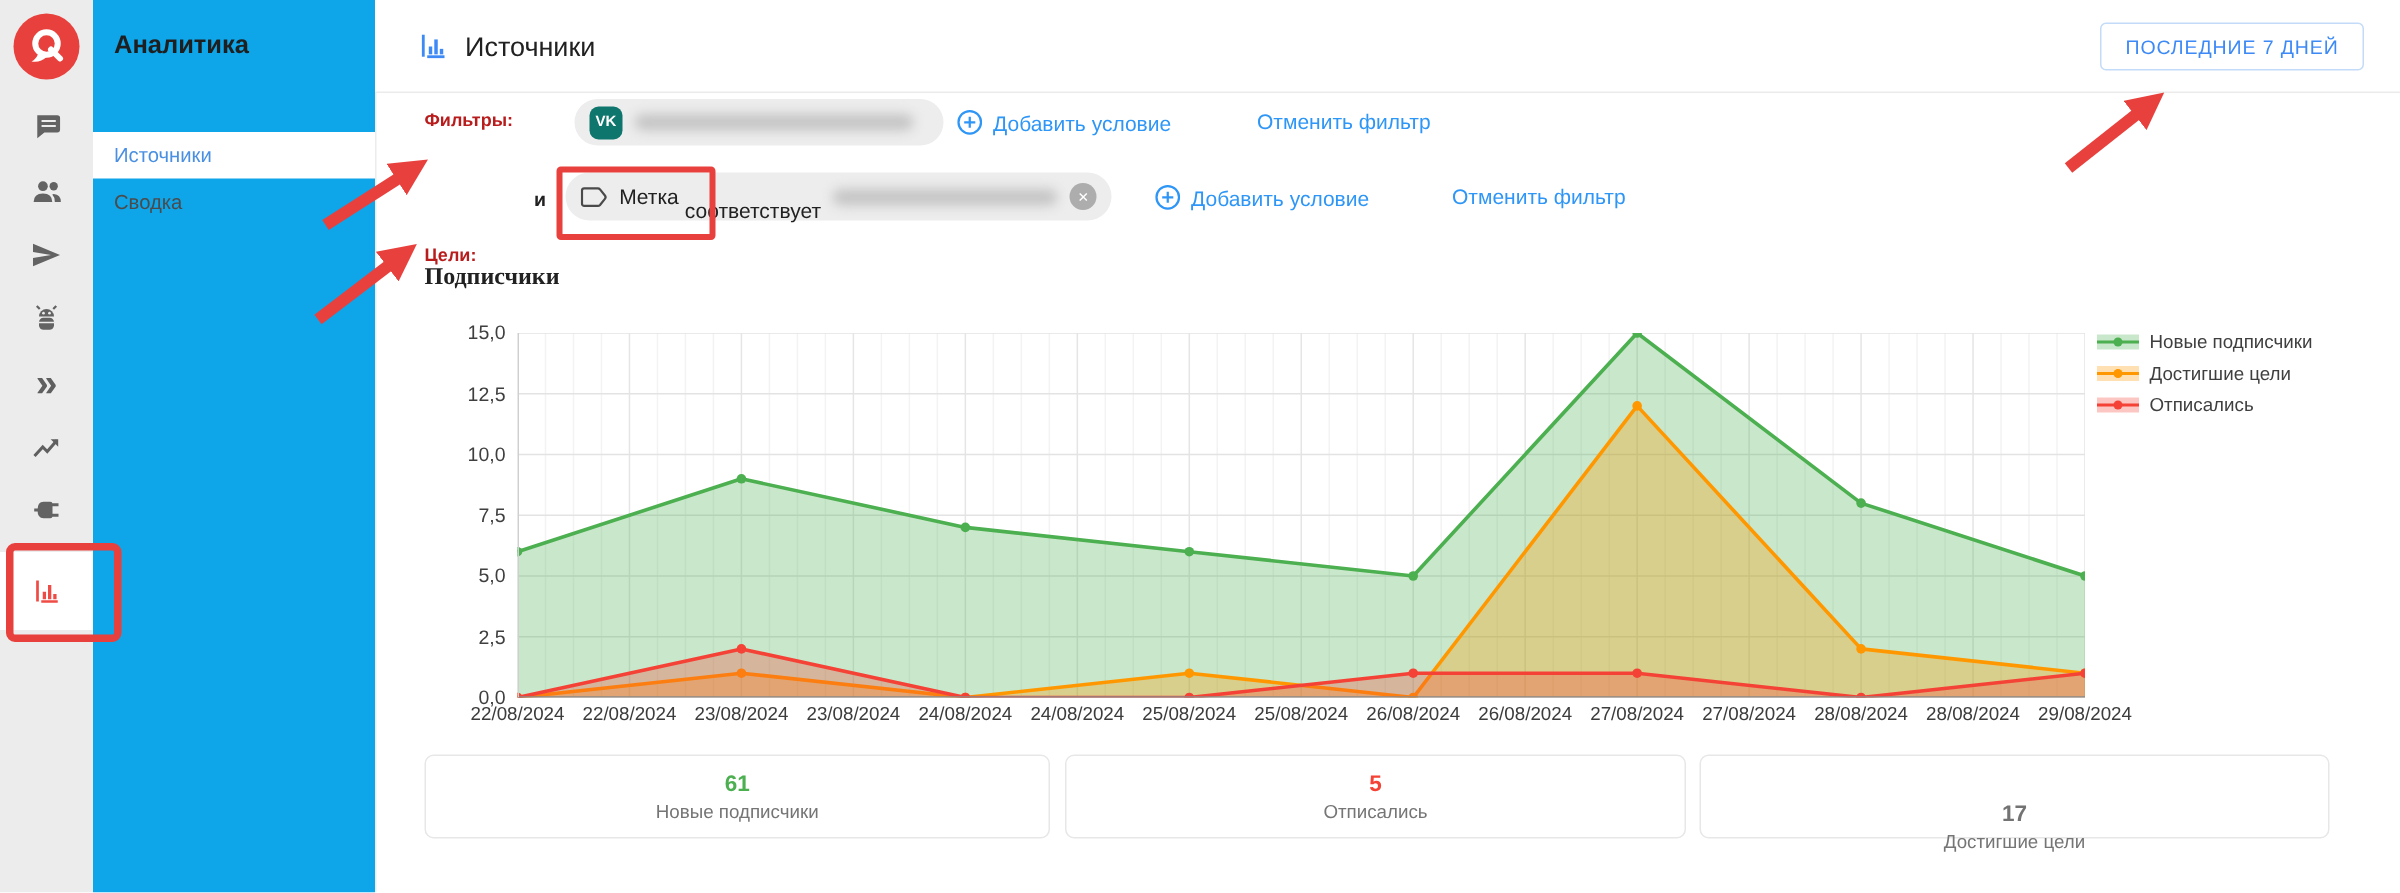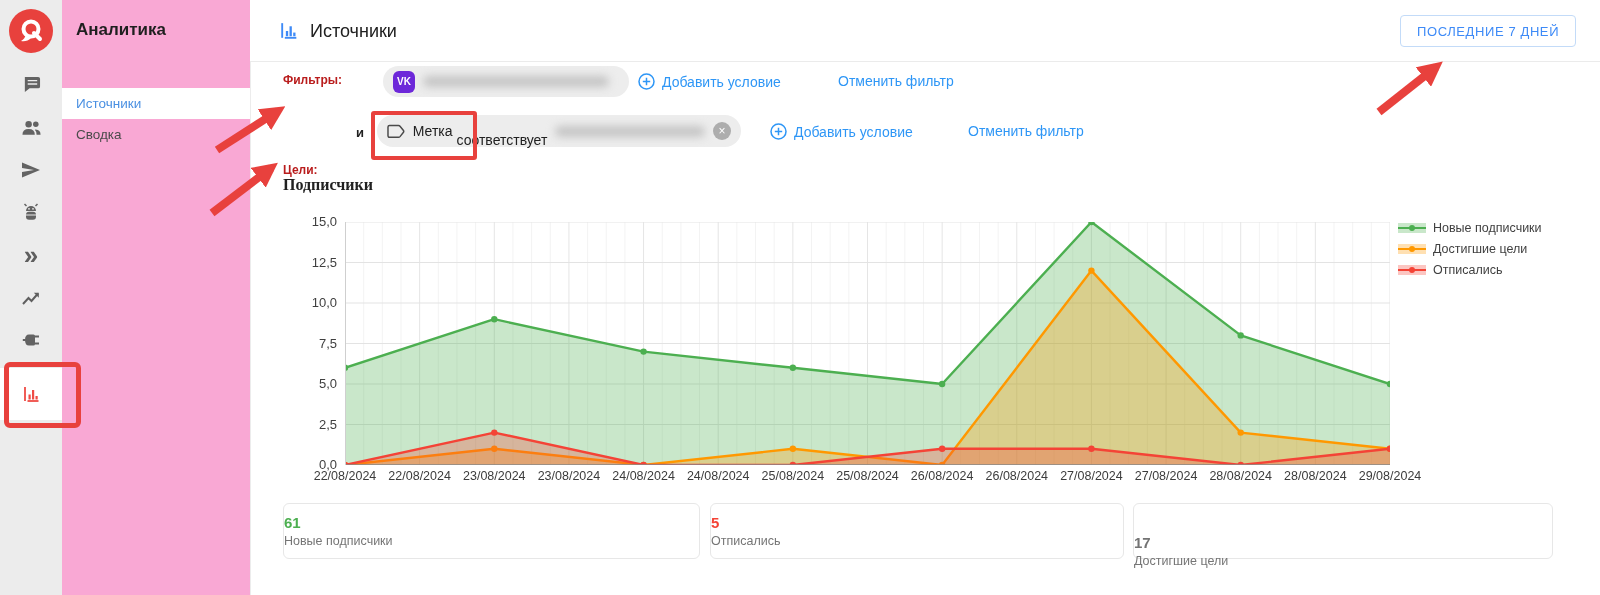--- a/index.html
+++ b/index.html
@@ -10,21 +10,21 @@
   
   .rail { position:absolute; left:0; top:0; width:62px; height:595px; background:#ececec; }
   .logo { position:absolute; left:9px; top:9px; width:44px; height:44px; border-radius:50%;
           background:#e8413d; display:flex; align-items:center; justify-content:center; }
   .rail-ic { position:absolute; left:0; width:62px; height:44px; display:flex;
              align-items:center; justify-content:center; color:#636363; }
   .rail-active-row { position:absolute; left:0; top:368px; width:62px; height:52px; background:#fff; }
   .chev { font-size:26px; font-weight:bold; color:#5f5f5f; line-height:1; }
 
   
-  .subbar { position:absolute; left:62px; top:0; width:188px; height:595px; background:#f9a8d4; }
+  .subbar { position:absolute; left:62px; top:0; width:188px; height:595px; background:#0ea5e9; }
   .subbar-title { position:absolute; left:14px; top:20px; font-size:17px; font-weight:bold; color:#1f1f1f; }
   .sub-item { position:absolute; left:0; width:188px; height:31px; display:flex; align-items:center;
               padding-left:14px; font-size:13.5px; color:#4b4b4b; cursor:pointer; }
   .sub-item.active { background:#fff; color:#4a90e2; }
 
   
   .main { position:absolute; left:250px; top:0; width:1350px; height:595px; background:#fff;
           border-left:1px solid #ececec; }
   .main-header { position:absolute; left:250px; top:0; width:1350px; height:62px; background:#fff;
                  border-bottom:1px solid #ebebeb; }
@@ -33,21 +33,21 @@
   .period-btn { position:absolute; left:1400px; top:15px; height:32px; padding:0 16px;
                 background:#fff; border:1px solid #c3dbf8; border-radius:4px; color:#3d8af7;
                 font-size:13px; letter-spacing:.6px; font-family:"Liberation Sans",sans-serif;
                 display:flex; align-items:center; cursor:pointer; }
 
   .row-label { position:absolute; font-size:12px; font-weight:bold; color:#b91c1c; }
   .conj { position:absolute; left:356px; top:125px; font-size:13px; font-weight:bold; color:#212121; }
 
   .pill { position:absolute; background:#ededed; border-radius:16px; display:flex;
           align-items:center; gap:8px; padding:0 10px; }
-  .vk-badge { width:22px; height:22px; border-radius:6px; background:#6d28d9; color:#fff;
+  .vk-badge { width:22px; height:22px; border-radius:6px; background:#0f766e; color:#fff;
               font-size:10px; font-weight:bold; display:flex; align-items:center; justify-content:center; }
   .redacted { background:#c4c4c4; border-radius:7px; height:11px; filter:blur(4px); }
   .pill-bold { font-size:14px; font-weight:normal; color:#212121; }
   .pill-text { font-size:14px; color:#212121;margin-top:17px; }
   .close-dot { width:18px; height:18px; border-radius:50%; background:#adadad; color:#fff;
                font-size:12px; line-height:18px; text-align:center; cursor:pointer; }
 
   .link { position:absolute; font-size:14px; color:#2e96f6; cursor:pointer; display:flex;
           align-items:center; gap:7px; }
 
@@ -62,21 +62,21 @@
   .legend { position:absolute; left:1398px; top:221px; }
   .legend-item { display:flex; align-items:center; gap:7px; margin-bottom:7px; }
   .lg-marker { position:relative; width:28px; height:10px; }
   .lg-band { position:absolute; inset:0; opacity:.3; }
   .lg-line { position:absolute; left:0; right:0; top:4px; height:2px; }
   .lg-dot { position:absolute; left:11px; top:2px; width:6px; height:6px; border-radius:50%; }
   .legend-label { font-size:12.5px; color:#3f3f3f; }
 
   
   .card { position:absolute; top:503px; height:56px; background:#fff; border:1px solid #e7e7e7;
-          border-radius:6px; display:flex; flex-direction:column; align-items:flex-start;
+          border-radius:6px; display:flex; flex-direction:column; align-items:center;
           justify-content:center; gap:3px; }
   .card-value { font-size:15px; font-weight:bold; }
   .card-label { font-size:12.5px; color:#757575; }
 
   
   .anno-box { position:absolute; border:5px solid #e8413d; border-radius:6px; pointer-events:none; }
   .anno-svg { position:absolute; left:0; top:0; width:1600px; height:595px; pointer-events:none; }
 </style>
 </head>
 <body>

